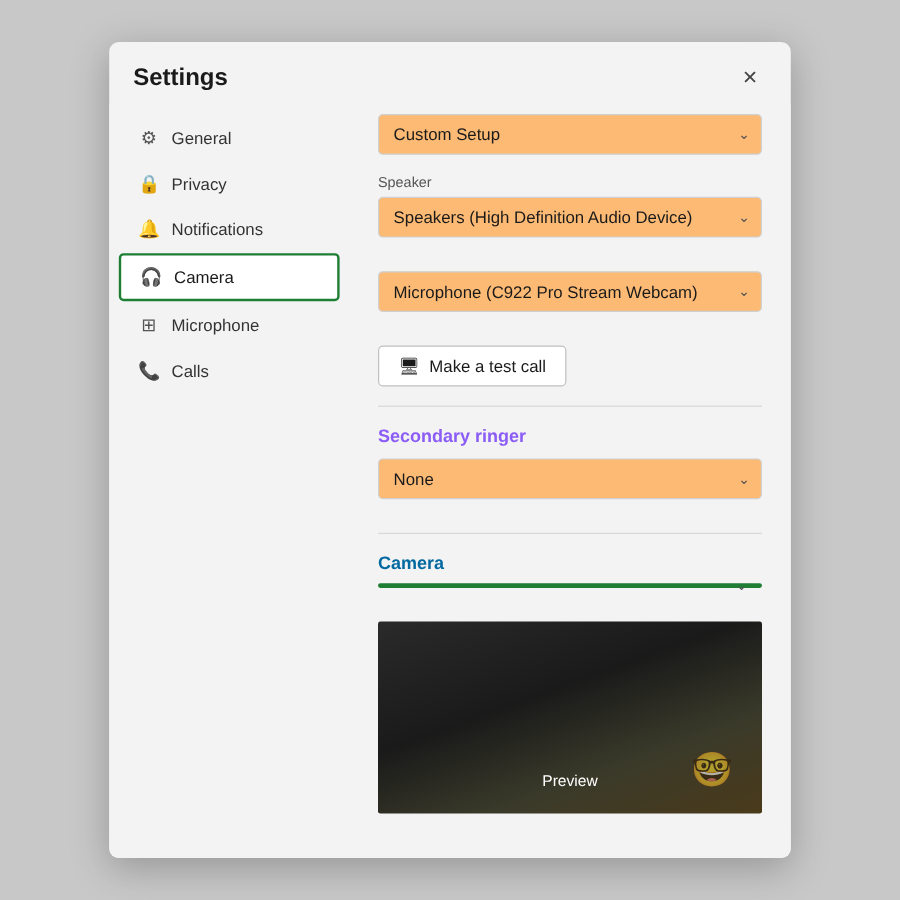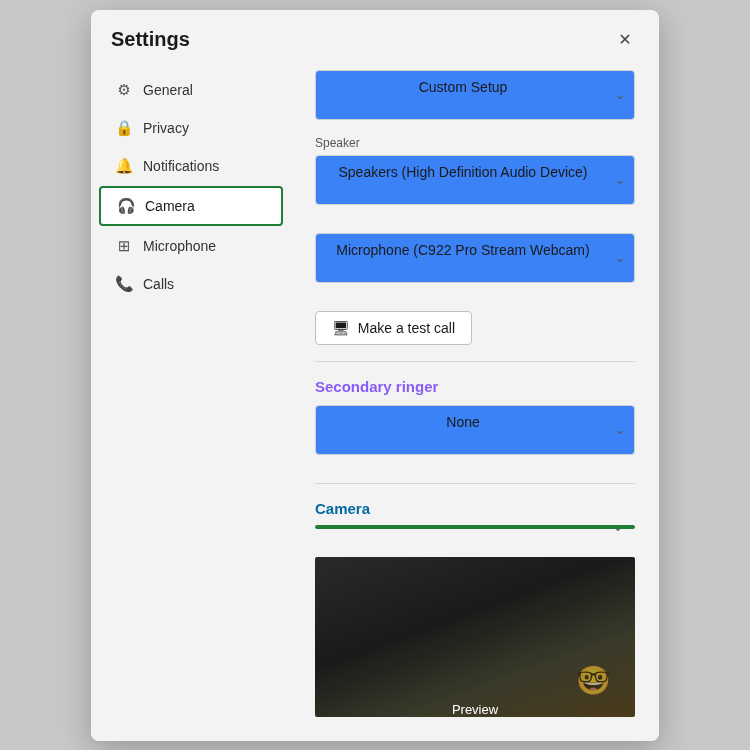--- a/index.html
+++ b/index.html
@@ -91,30 +91,29 @@
     .select-label {
       font-size: 12px;
       color: #555;
       margin-bottom: 5px;
     }
     .select-wrapper {
       position: relative;
     }
     .select-control {
       width: 100%;
-      padding: 8px 36px 24px 12px;
+      padding: 8px 36px 8px 12px;
       border: 1px solid #d0d0d0;
       border-radius: 4px;
-      background: #3b82f6;
+      background: #fdba74;
       font-size: 14px;
       color: #1a1a1a;
       appearance: none;
       cursor: pointer;
       font-family: inherit;
-      text-align: center;
     }
     .chevron-icon {
       position: absolute;
       right: 10px;
       top: 50%;
       transform: translateY(-50%);
       pointer-events: none;
       color: #555;
       font-size: 12px;
     }
@@ -164,21 +163,21 @@
       border-radius: 2px;
       position: relative;
       overflow: hidden;
       display: flex;
       align-items: flex-end;
       justify-content: center;
     }
     .preview-label {
       color: #ffffff;
       font-size: 13px;
-      padding-bottom: 0;
+      padding-bottom: 20px;
       font-weight: 400;
     }
     .camera-icon-watermark {
       position: absolute;
       right: 24px;
       bottom: 20px;
       font-size: 28px;
       opacity: 0.6;
     }
     .top-select-no-label {

